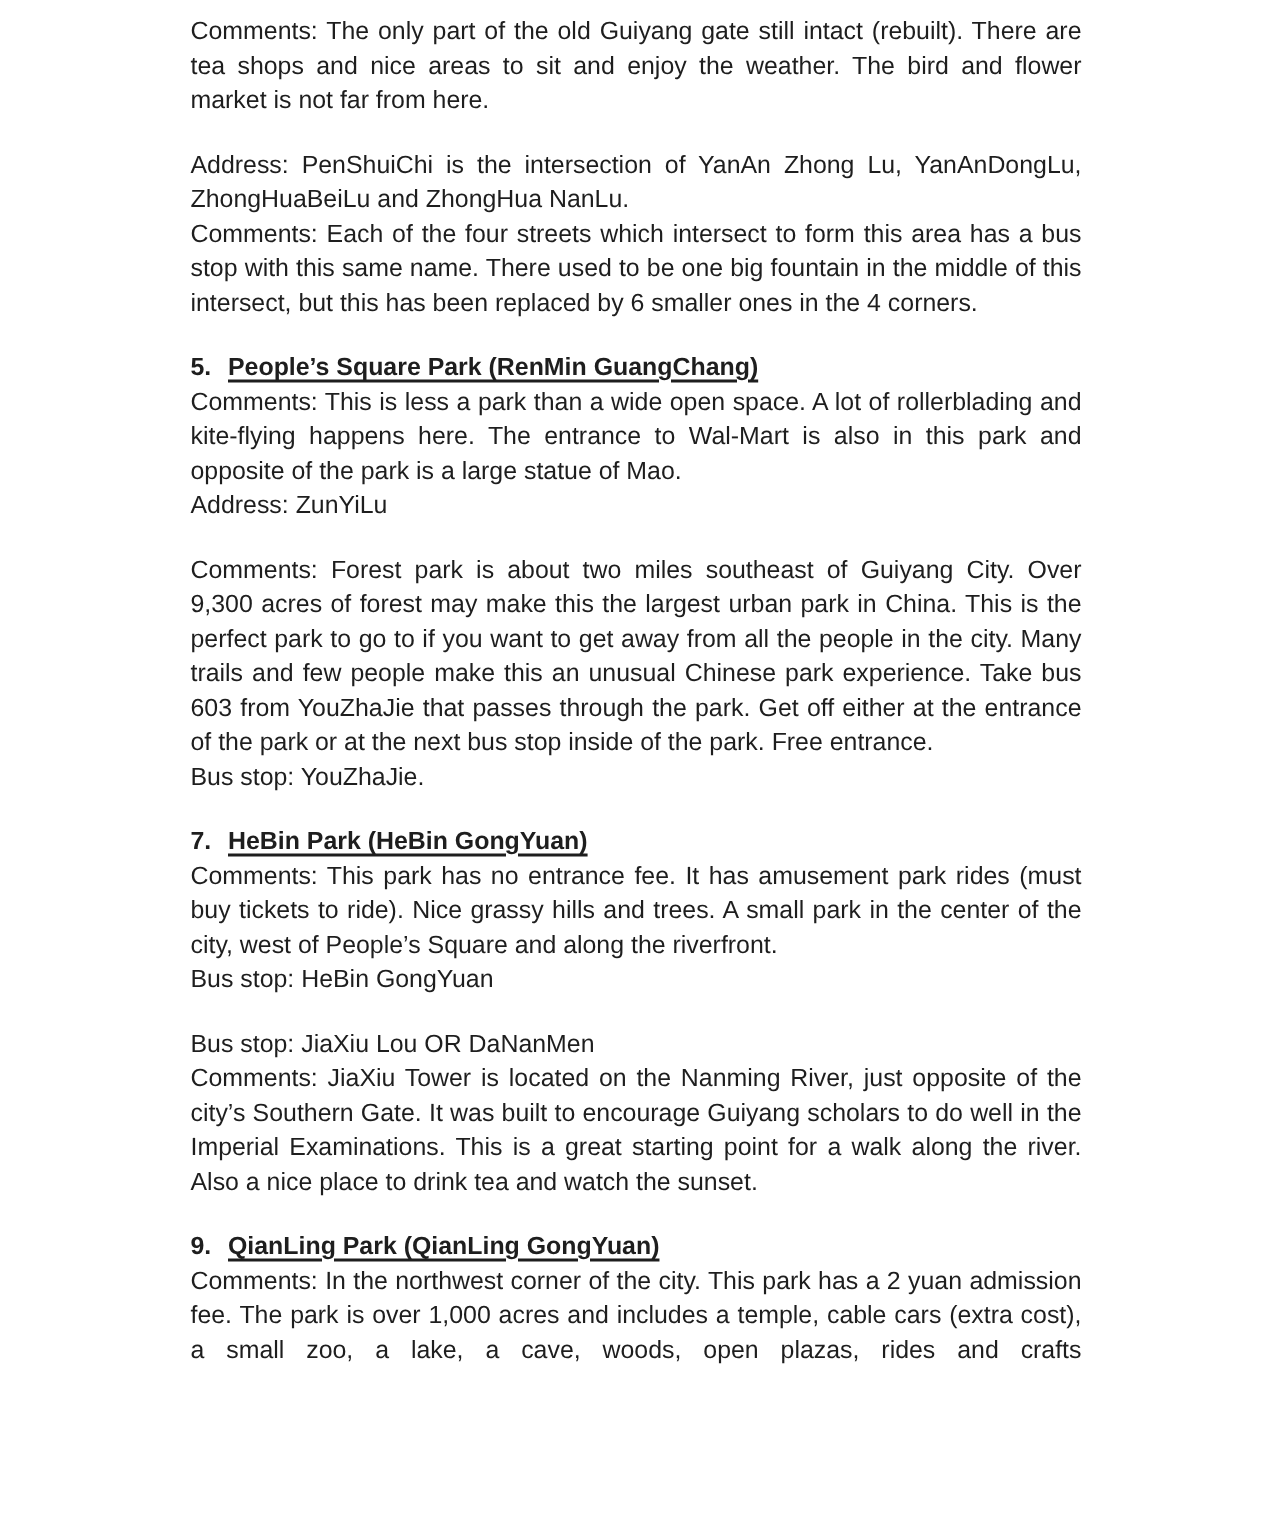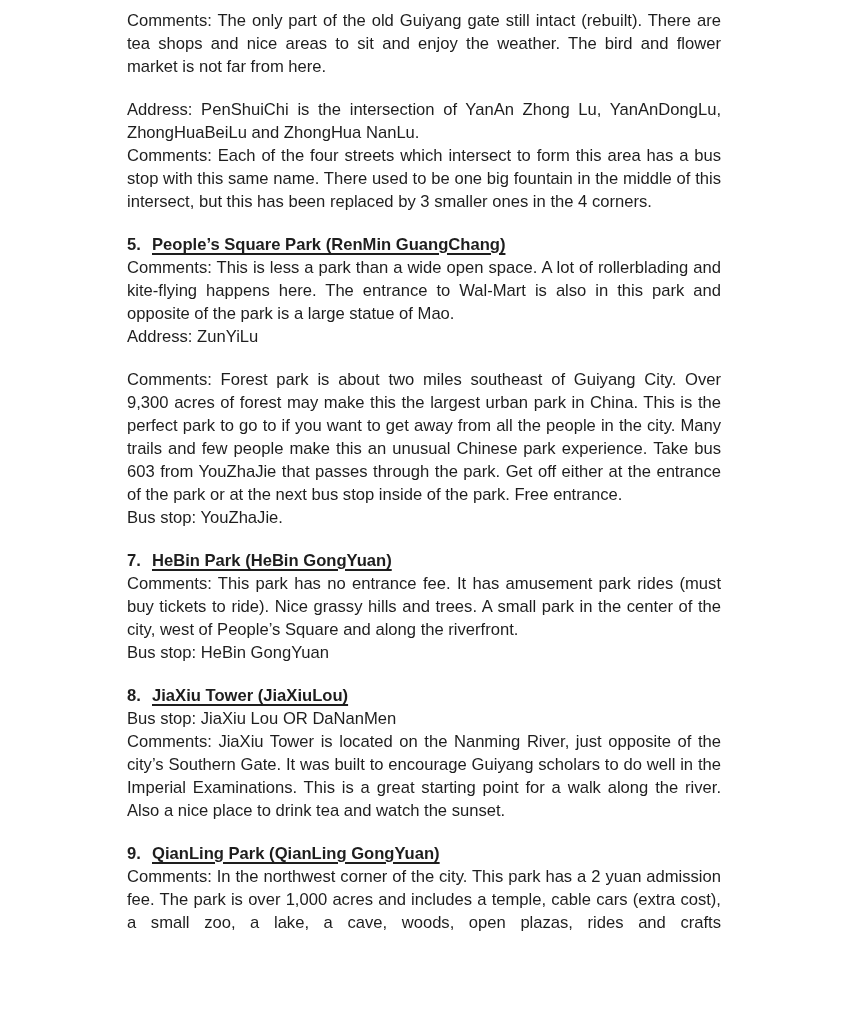--- a/index.html
+++ b/index.html
@@ -51,42 +51,41 @@
 </style>
 </head>
 <body>
 
 <div class="page">
 
   <p class="para">Comments: The only part of the old Guiyang gate still intact (rebuilt). There are tea shops and nice areas to sit and enjoy the weather. The bird and flower market is not far from here.</p>
 
   <section class="sec">
     <p class="para">Address: PenShuiChi is the intersection of YanAn Zhong Lu, YanAnDongLu, ZhongHuaBeiLu and ZhongHua NanLu.</p>
-    <p class="para">Comments: Each of the four streets which intersect to form this area has a bus stop with this same name. There used to be one big fountain in the middle of this intersect, but this has been replaced by 3 smaller ones in the 4 corners.</p>
+    <p class="para">Comments: Each of the four streets which intersect to form this area has a bus stop with this same name. There used to be one big fountain in the middle of this intersect, but this has been replaced by 6 smaller ones in the 4 corners.</p>
   </section>
 
   <section class="sec">
     <h2 class="heading"><span class="num">5.</span><span class="title">People’s Square Park (RenMin GuangChang)</span></h2>
     <p class="para">Comments: This is less a park than a wide open space. A lot of rollerblading and kite-flying happens here. The entrance to Wal-Mart is also in this park and opposite of the park is a large statue of Mao.</p>
     <p class="para">Address: ZunYiLu</p>
   </section>
 
   <section class="sec">
     <p class="para">Comments: Forest park is about two miles southeast of Guiyang City. Over 9,300 acres of forest may make this the largest urban park in China. This is the perfect park to go to if you want to get away from all the people in the city. Many trails and few people make this an unusual Chinese park experience. Take bus 603 from YouZhaJie that passes through the park. Get off either at the entrance of the park or at the next bus stop inside of the park. Free entrance.</p>
     <p class="para">Bus stop: YouZhaJie.</p>
   </section>
 
   <section class="sec">
     <h2 class="heading"><span class="num">7.</span><span class="title">HeBin Park (HeBin GongYuan)</span></h2>
     <p class="para">Comments: This park has no entrance fee. It has amusement park rides (must buy tickets to ride). Nice grassy hills and trees. A small park in the center of the city, west of People’s Square and along the riverfront.</p>
     <p class="para">Bus stop: HeBin GongYuan</p>
   </section>
 
   <section class="sec">
-    <h2 class="heading"><span class="num">8.</span><span class="title">JiaXiu Tower (JiaXiuLou)</span></h2>
     <p class="para">Bus stop: JiaXiu Lou OR DaNanMen</p>
     <p class="para">Comments: JiaXiu Tower is located on the Nanming River, just opposite of the city’s Southern Gate. It was built to encourage Guiyang scholars to do well in the Imperial Examinations. This is a great starting point for a walk along the river. Also a nice place to drink tea and watch the sunset.</p>
   </section>
 
   <section class="sec">
     <h2 class="heading"><span class="num">9.</span><span class="title">QianLing Park (QianLing GongYuan)</span></h2>
     <p class="para cut">Comments: In the northwest corner of the city. This park has a 2 yuan admission fee. The park is over 1,000 acres and includes a temple, cable cars (extra cost), a small zoo, a lake, a cave, woods, open plazas, rides and crafts</p>
   </section>
 
 </div>

